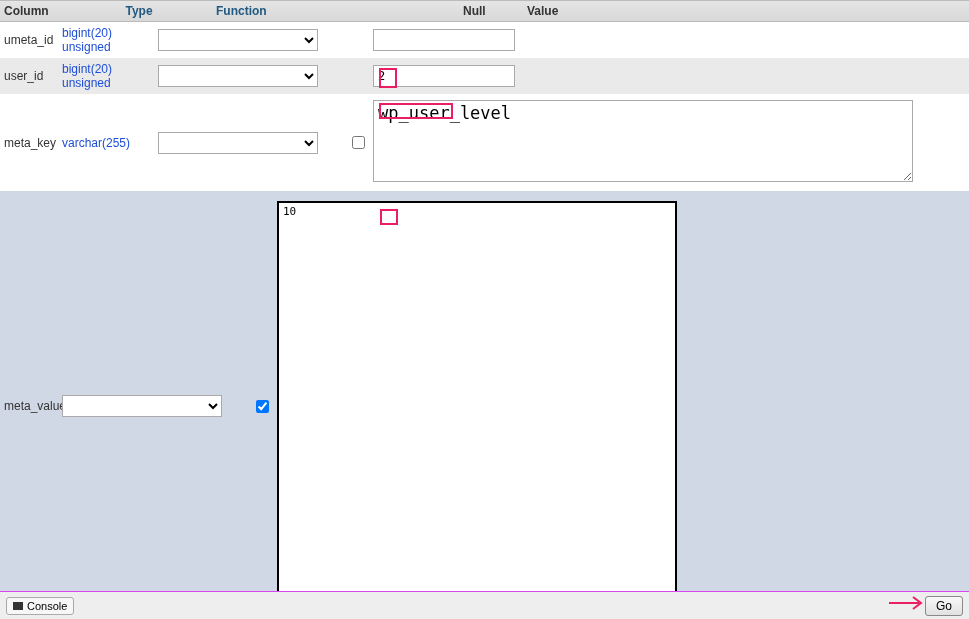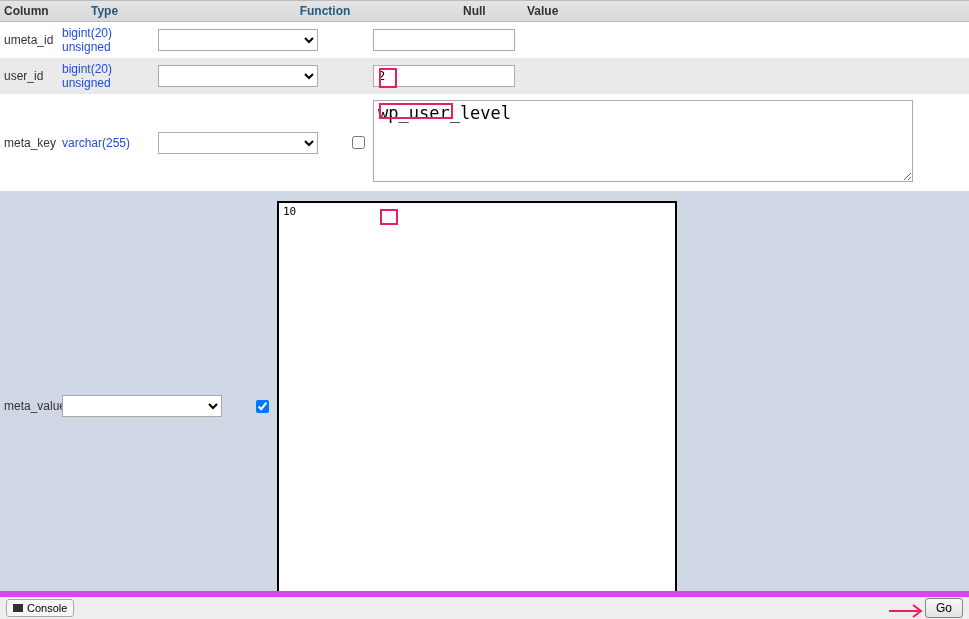--- a/index.html
+++ b/index.html
@@ -18,22 +18,22 @@
       align-items: center;
       background: linear-gradient(#e5e5e5, #d8d8d8);
       border-top: 1px solid #bbb;
       border-bottom: 1px solid #bbb;
       height: 22px;
       font-weight: bold;
       color: #333;
       gap: 29px;
     }
     .col-column { width: 62px; padding-left: 4px; }
-    .col-type   { width: 96px; }
-    .col-func   { width: 218px; text-align: center; }
+    .col-type   { width: 96px; text-align: center; }
+    .col-func   { width: 218px; }
     .col-null   { width: 29px; }
     .col-value  { flex: 1; padding-left: 6px; }
 
     .data-row {
       display: flex;
       align-items: center;
       min-height: 36px;
       padding: 2px 0;
     }
     .data-row.gray1 { background: #eaeaea; }
@@ -83,21 +83,21 @@
       border: 2px solid #e91e63;
       pointer-events: none;
     }
 
     
     .bottom-bar {
       position: absolute;
       bottom: 0; left: 0; right: 0;
       height: 28px;
       background: #eee;
-      border-top: 6px solid #d946ef;
+      border-top: 1px solid #d946ef;
       display: flex;
       align-items: center;
       justify-content: space-between;
       padding: 0 6px;
     }
     .console-btn {
       display: inline-flex;
       align-items: center;
       gap: 4px;
       padding: 2px 6px;
@@ -107,21 +107,21 @@
       cursor: pointer;
       font-size: 11px;
     }
     .console-icon {
       width: 10px; height: 8px;
       background: #333;
       display: inline-block;
     }
     .go-wrap {
       display: flex;
-      align-items: flex-end;
+      align-items: flex-start;
     }
     .arrow-svg { display: block; }
     .go-btn {
       padding: 2px 10px;
       border: 1px solid #888;
       border-radius: 3px;
       background: linear-gradient(#f8f8f8,#e1e1e1);
       font-size: 12px;
       cursor: pointer;
     }

